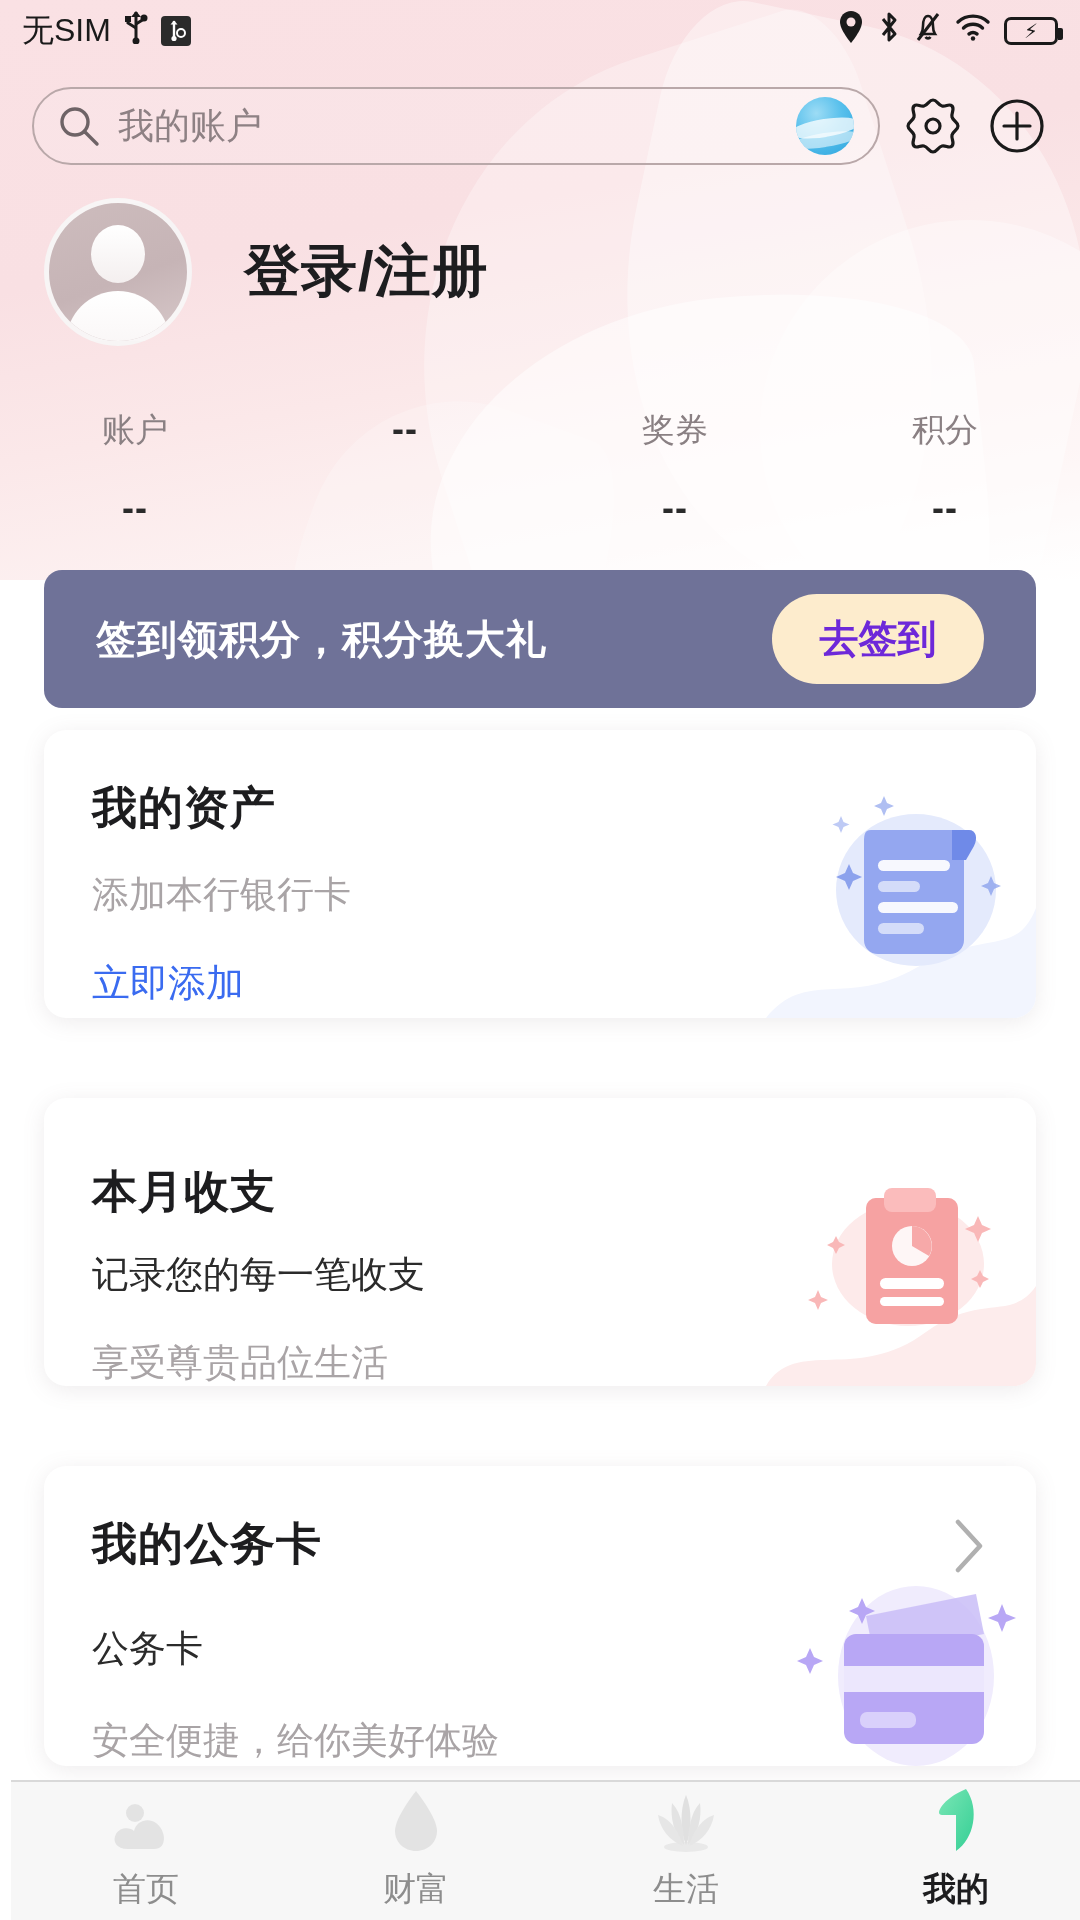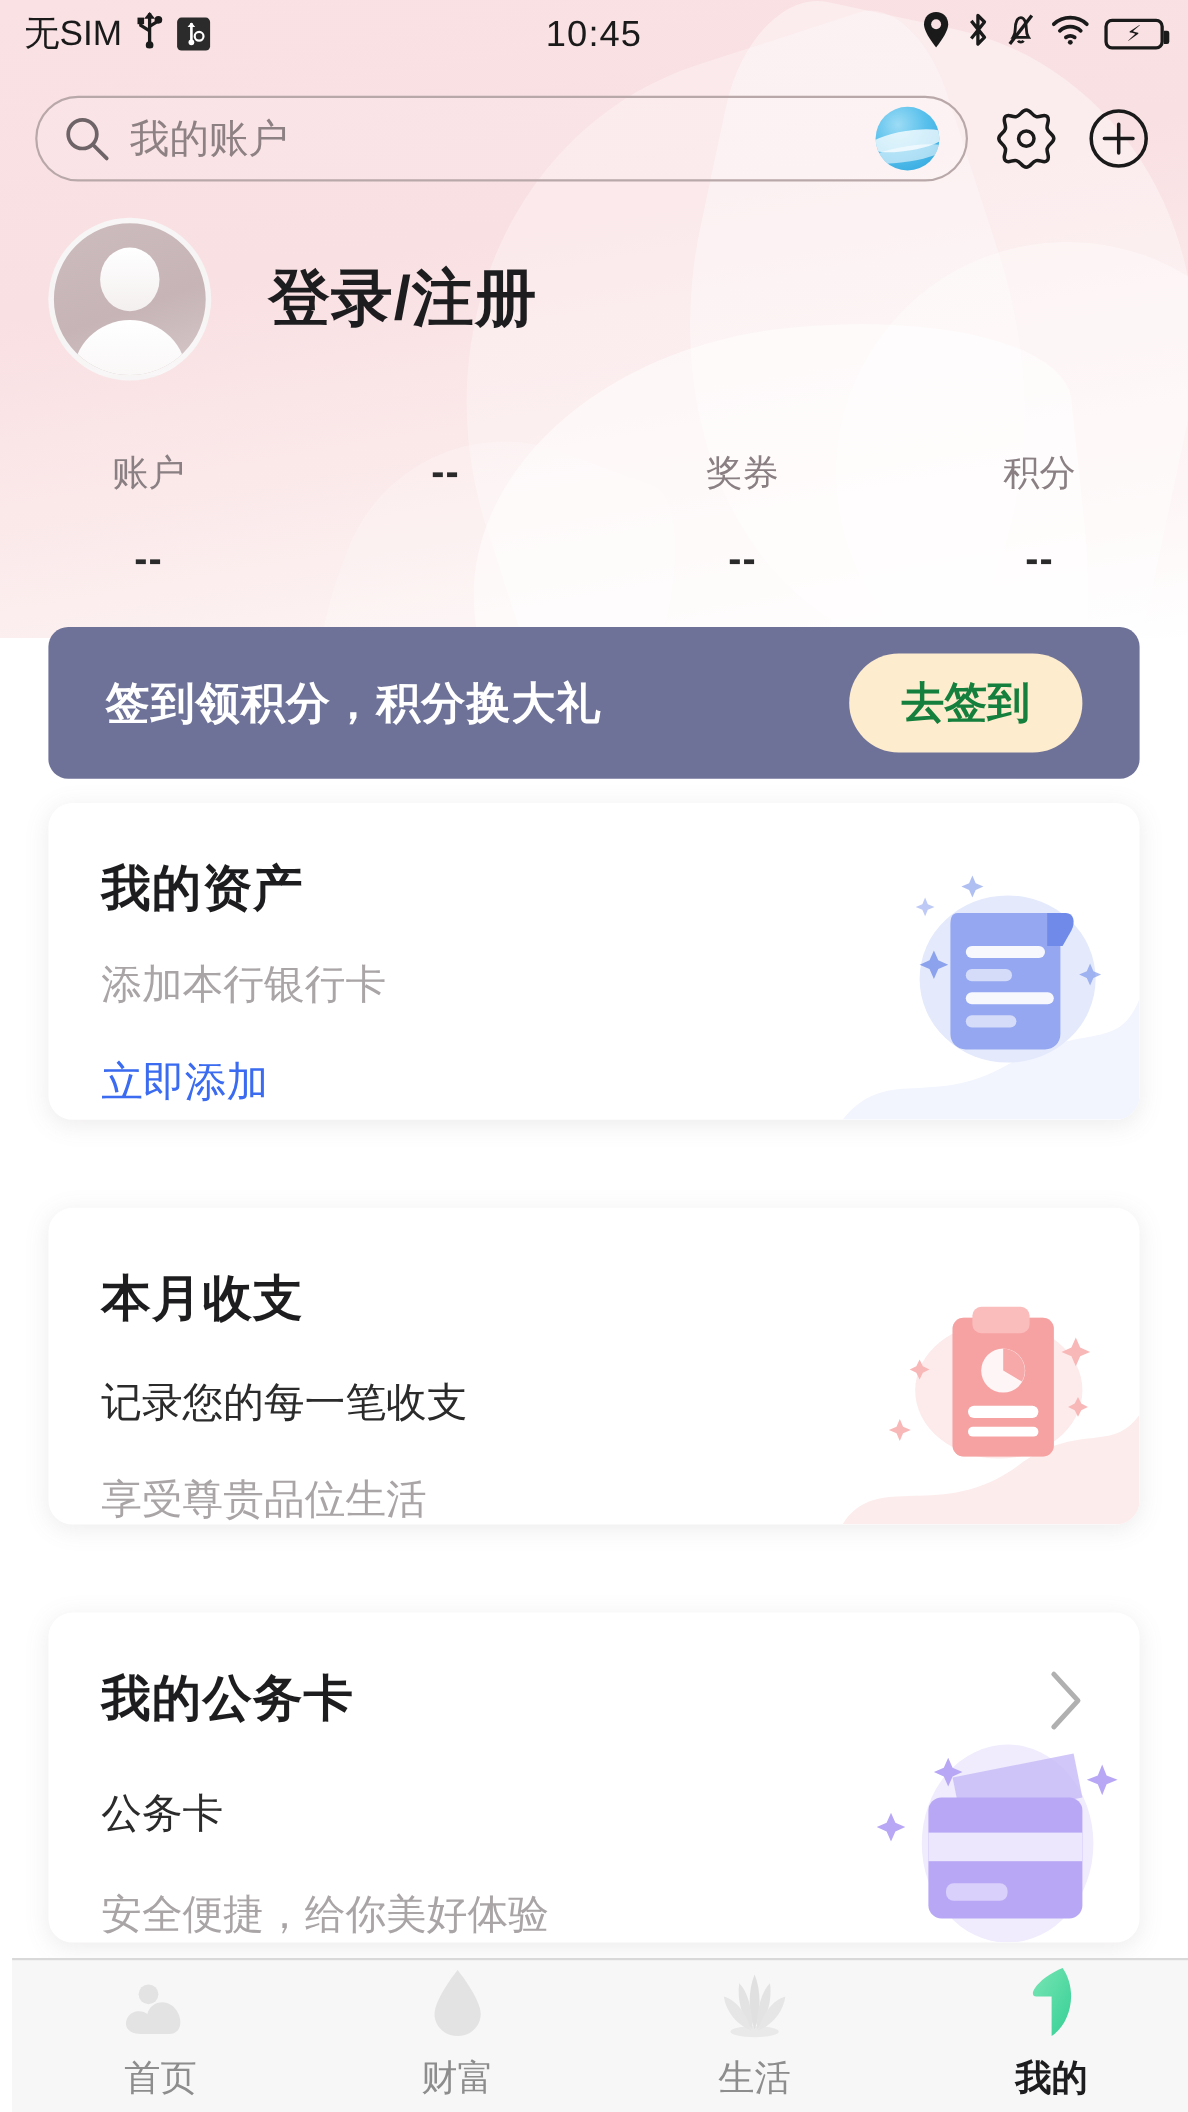--- a/index.html
+++ b/index.html
@@ -91,41 +91,41 @@
 
   .signin-banner {
     position:absolute;left:44px;top:-10px;width:992px;height:138px;
     background:#6f7298;border-radius:18px;display:flex;align-items:center;
     padding:0 52px;
   }
   .signin-text { font-size:40px;color:#ffffff;font-weight:600;letter-spacing:1px; }
   .signin-btn {
     margin-left:auto;width:212px;height:90px;border-radius:45px;
     background:#fdeccd;display:flex;align-items:center;justify-content:center;
-    font-size:39px;color:#15803d;font-weight:600;
+    font-size:39px;color:#6d28d9;font-weight:600;
   }
 
   .card {
     position:absolute;left:44px;width:992px;background:#ffffff;
     border-radius:22px;box-shadow:0 4px 22px rgba(120,110,115,0.13);
     overflow:hidden;
   }
   .card-1 { top:150px;height:288px; }
   .card-2 { top:518px;height:288px; }
   .card-3 { top:886px;height:300px; }
 
   .card-title { position:absolute;left:48px;font-size:45px;font-weight:700;color:#1d1d1f;letter-spacing:1px; }
   .card-sub  { position:absolute;left:48px;font-size:37px; }
   .card-link { position:absolute;left:48px;font-size:38px;color:#3a6bf0;font-weight:500; }
 
   .c1-title { top:48px; }
   .c1-sub   { top:140px;color:#a9a4a6; }
   .c1-link  { top:228px; }
 
-  .c2-title { top:52px; }
+  .c2-title { top:64px; }
   .c2-sub   { top:152px;color:#2b2b2b; }
   .c2-sub2  { top:240px;color:#a9a4a6; }
 
   .c3-title { top:48px; }
   .c3-sub   { top:158px;color:#2b2b2b; }
   .c3-sub2  { top:250px;color:#a9a4a6; }
   .c3-chev  { position:absolute;right:50px;top:52px; }
 
   .illu { position:absolute;right:0;bottom:0;width:270px;height:250px;overflow:hidden; }
 
@@ -167,21 +167,20 @@
     </span>
     <span class="usb-box">
       <svg width="22" height="24" viewBox="0 0 22 24">
           <path d="M9 2 L9 18" stroke="#fff" stroke-width="2.4" fill="none"></path>
           <path d="M5.5 5.5 L9 1.5 L12.5 5.5 Z" fill="#fff"></path>
           <circle cx="9" cy="19.5" r="2.6" fill="#fff"></circle>
           <circle cx="16" cy="14" r="4" fill="none" stroke="#fff" stroke-width="2"></circle>
         </svg>
     </span>
   </div>
-  <div class="sb-time">10:45</div>
   <div class="sb-right">
     <span class="ic">
       <svg width="26" height="34" viewBox="0 0 26 34">
           <path d="M13 1 C6.5 1 2 6 2 12 C2 20 13 33 13 33 C13 33 24 20 24 12 C24 6 19.5 1 13 1 Z" fill="#1a1a1a"></path>
           <circle cx="13" cy="12" r="4.5" fill="#f9e0e3"></circle>
         </svg>
     </span>
     <span class="ic">
       <svg width="24" height="34" viewBox="0 0 24 34">
           <path d="M6 9 L18 24 L12 30 L12 4 L18 10 L6 25" stroke="#1a1a1a" stroke-width="3" fill="none" stroke-linejoin="round"></path>

